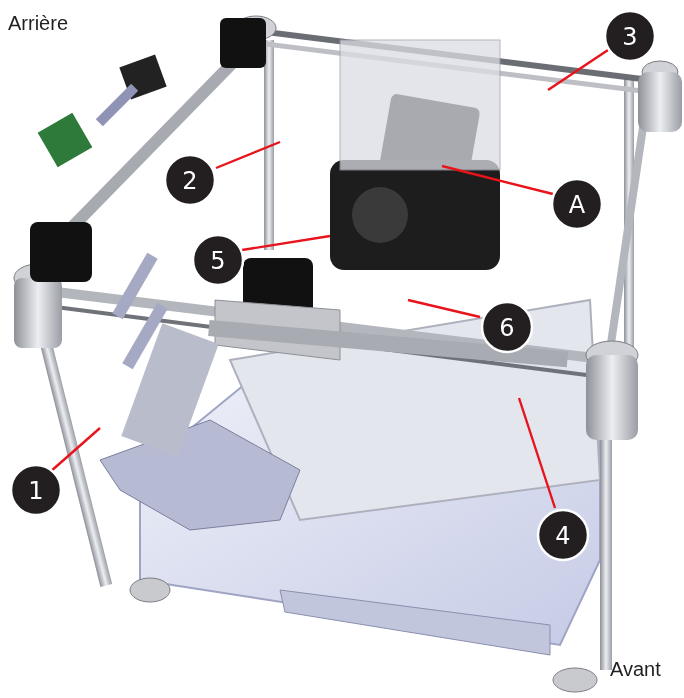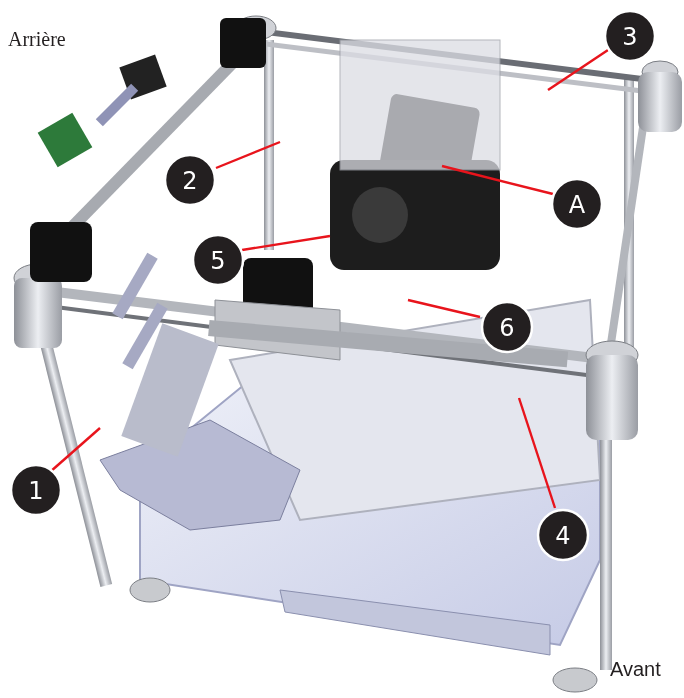--- a/index.html
+++ b/index.html
@@ -1,19 +1,19 @@
 <!DOCTYPE html>
 <html><head>
 <meta charset="utf-8">
 <style>
   html, body { margin: 0; padding: 0; background: #ffffff; }
   body { width: 684px; height: 698px; position: relative; overflow: hidden;
          font-family: "Liberation Sans", sans-serif; }
   .corner-label { position: absolute; font-size: 20px; color: #231f20; }
-  #label-back { left: 8px; top: 28px; font-family: Liberation Serif, serif; }
+  #label-back { left: 8px; top: 12px; }
   #label-front { left: 610px; top: 658px; }
   svg.scene { position: absolute; left: 0; top: 0; }
   .callout-circle { fill: #231f20; stroke: #ffffff; stroke-width: 2.5; }
   .callout-text { fill: #ffffff; font-family: "DejaVu Sans", sans-serif; font-size: 24px;
                   text-anchor: middle; dominant-baseline: central; }
   .leader { stroke: #e8141c; stroke-width: 2.4; }
 </style>
 </head>
 <body>
 

